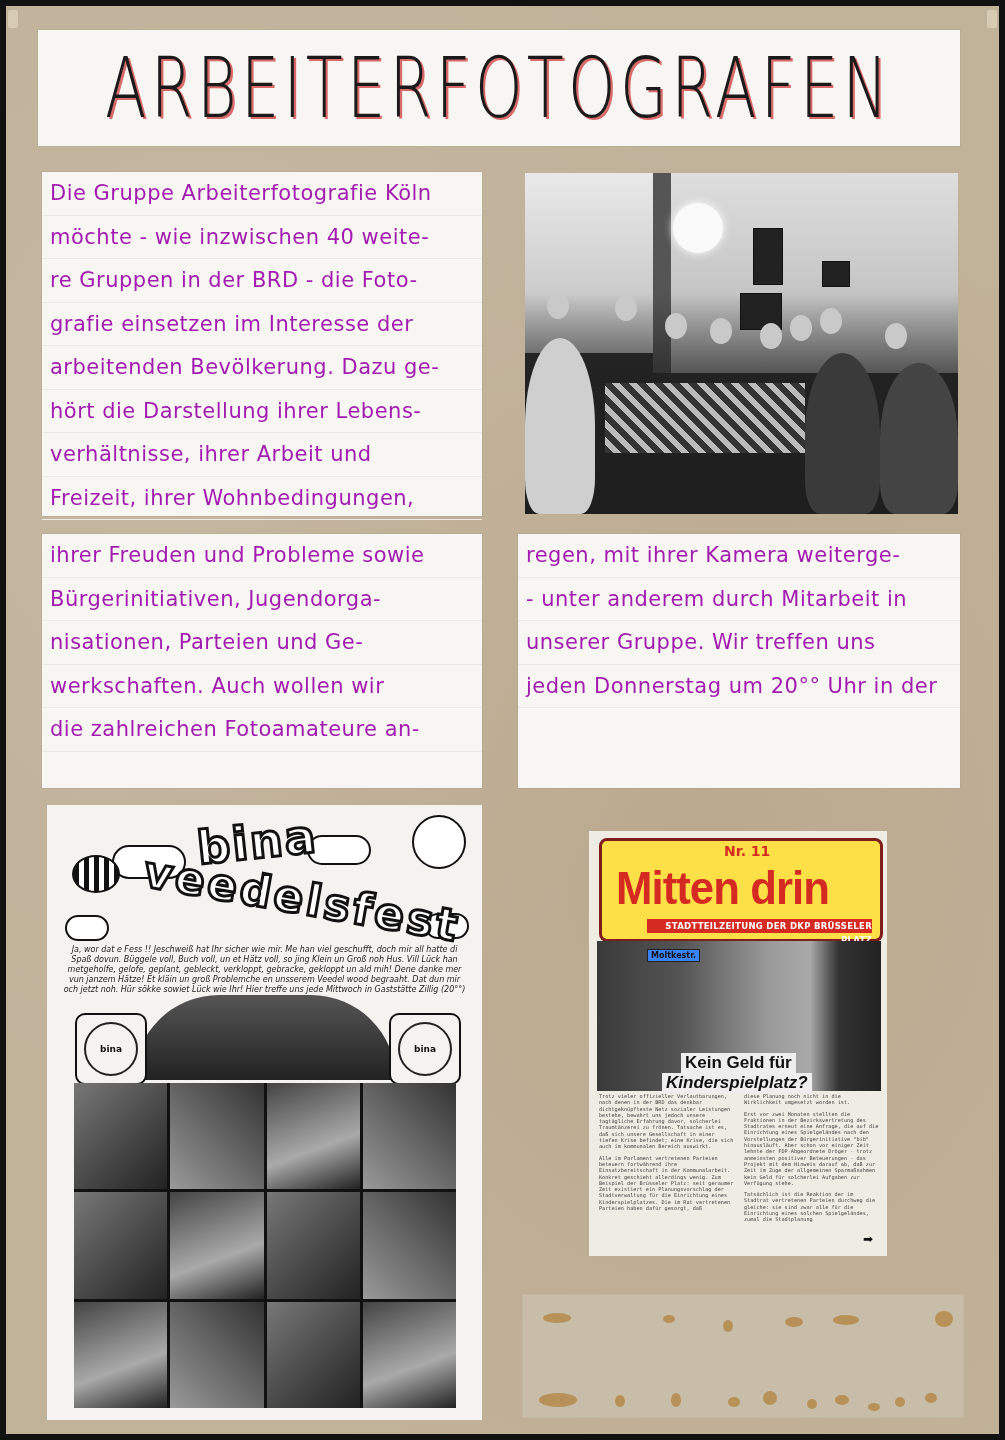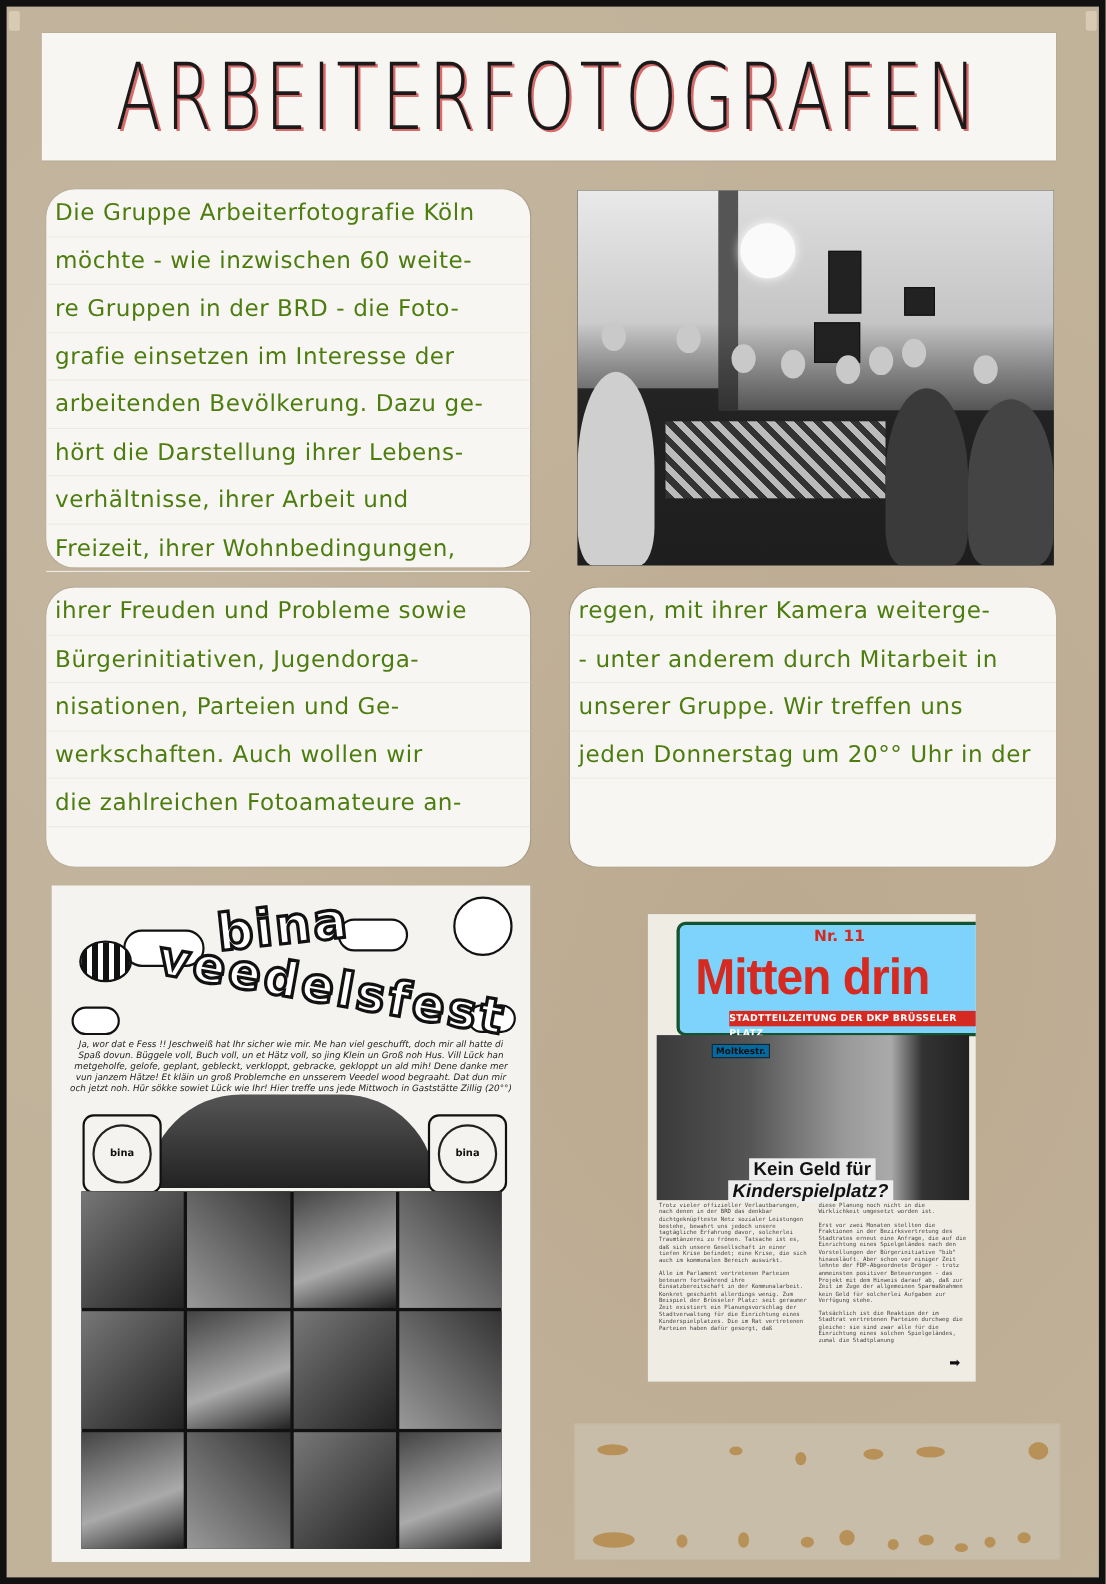--- a/index.html
+++ b/index.html
@@ -3,21 +3,21 @@
 <meta charset="utf-8">
 <style>
   html, body { margin:0; padding:0; }
   body { width:1005px; height:1440px; background:#111; position:relative; overflow:hidden; font-family:"DejaVu Sans", sans-serif; }
   .board { position:absolute; left:6px; top:6px; width:993px; height:1428px; background:#c1b29a;
     background-image: radial-gradient(ellipse at 70% 60%, rgba(150,120,80,0.15), transparent 60%), radial-gradient(ellipse at 20% 30%, rgba(255,255,255,0.06), transparent 50%); }
   .pin { position:absolute; width:10px; height:18px; background:#d8cbb4; border-radius:2px; }
   .card { position:absolute; background:#f7f6f2; box-shadow:0 0 1px rgba(0,0,0,0.2); }
   .title-card { left:32px; top:24px; width:922px; height:116px; display:flex; align-items:center; justify-content:center; }
   .title-text { font-family:"DejaVu Sans", sans-serif; font-weight:300; font-size:84px; letter-spacing:6px; color:#1a1a1a; transform:scaleX(0.72); white-space:nowrap; text-shadow:3px 2px 0 #d86a6a; font-stretch:condensed; }
-  .hand { font-family:"DejaVu Sans", sans-serif; font-size:21px; color:#4d7c0f; letter-spacing:0.5px;border-radius:26px; }
+  .hand { font-family:"DejaVu Sans", sans-serif; font-size:21px; color:#a21caf; letter-spacing:0.5px; }
   .text-card .line { height:42.5px; line-height:42.5px; padding-left:8px; border-bottom:1px solid #eceae4; white-space:nowrap; overflow:hidden; }
   .tc1 { left:36px; top:166px; width:440px; height:344px; }
   .tc2 { left:36px; top:528px; width:440px; height:254px; }
   .tc3 { left:512px; top:528px; width:442px; height:254px; }
   .photo { position:absolute; left:519px; top:167px; width:433px; height:341px; background:#2a2a2a; overflow:hidden; }
   .photo .win { position:absolute; left:0; top:0; width:130px; height:180px; background:linear-gradient(#e9e9e9,#bdbdbd); }
   .photo .wall { position:absolute; left:130px; top:0; right:0; height:200px; background:linear-gradient(#dedede,#b4b4b4); }
   .photo .lamp { position:absolute; left:148px; top:30px; width:50px; height:50px; border-radius:50%; background:#fafafa; box-shadow:0 0 10px #fff; }
   .photo .curtain { position:absolute; left:128px; top:0; width:18px; height:200px; background:#555; }
   .photo .poster { position:absolute; background:#222; border:1px solid #111; }
@@ -34,50 +34,50 @@
   .sun { position:absolute; left:365px; top:10px; width:50px; height:50px; border:2px solid #111; border-radius:50%; background:#fff; }
   .bee { position:absolute; left:25px; top:50px; width:44px; height:34px; border-radius:50%; background:repeating-linear-gradient(90deg,#111 0 5px,#fff 5px 10px); border:2px solid #111; }
   .crowd { position:absolute; left:87px; top:190px; width:262px; height:85px; background:linear-gradient(#555,#222); border-radius:130px 130px 0 0; }
   .logo-box { position:absolute; top:208px; width:68px; height:68px; background:#f4f3ef; border:2px solid #111; border-radius:10px; display:flex; align-items:center; justify-content:center; }
   .logo-circle { width:50px; height:50px; border:2px solid #222; border-radius:50%; font-size:9px; font-weight:bold; display:flex; align-items:center; justify-content:center; color:#111; }
   .grid-photos { position:absolute; left:27px; top:278px; width:382px; height:325px; display:grid; grid-template-columns:repeat(4,1fr); grid-template-rows:repeat(3,1fr); gap:3px; background:#111; }
   .grid-photos div { background:linear-gradient(135deg,#777,#222); }
   .grid-photos div:nth-child(2n) { background:linear-gradient(45deg,#999,#333); }
   .grid-photos div:nth-child(3n) { background:linear-gradient(160deg,#444,#aaa 60%,#222); }
   .news { position:absolute; left:583px; top:825px; width:298px; height:425px; background:#efece3; overflow:hidden; }
-  .mast { position:absolute; left:26px; top:7px; width:278px; height:98px; border:3px solid #14532d; border-radius:8px; background:#7dd3fc; }
+  .mast { position:absolute; left:10px; top:7px; width:278px; height:98px; border:3px solid #7f1d1d; border-radius:8px; background:#fde047; }
   .mast-title { position:absolute; left:14px; top:20px; font-family:"Liberation Sans", sans-serif; font-weight:bold; font-size:46px; color:#d42a22; letter-spacing:-1px; transform:scaleX(0.95); transform-origin:left; }
   .mast-nr { position:absolute; left:122px; top:2px; font-size:14px; font-weight:bold; color:#d42a22; }
-  .mast-band { position:absolute; left:45px; top:78px; width:225px; height:14px; background:#d42a22; color:#fff; font-size:8.5px; font-weight:bold; line-height:14px; text-align:left; letter-spacing:0.3px; }
+  .mast-band { position:absolute; left:45px; top:78px; width:225px; height:14px; background:#d42a22; color:#fff; font-size:8.5px; font-weight:bold; line-height:14px; text-align:right; letter-spacing:0.3px; }
   .news-photo { position:absolute; left:8px; top:110px; width:284px; height:150px; background:linear-gradient(90deg,#3a3a3a 0%,#555 30%,#999 60%,#aaa 75%,#333 85%,#222 100%); }
   .headline { position:absolute; background:#eee; color:#111; font-family:"Liberation Sans", sans-serif; font-weight:bold; padding:0 4px; }
   .h1 { left:92px; top:222px; font-size:17px; height:20px; line-height:20px; }
   .h2 { left:73px; top:242px; font-size:17px; height:20px; line-height:20px;font-style:italic; }
-  .street-sign { position:absolute; left:58px; top:118px; background:#0369a1; border:1px solid #222; font-size:8px; font-weight:bold; padding:1px 3px; color:#111; }
+  .street-sign { position:absolute; left:58px; top:118px; background:#3b82f6; border:1px solid #222; font-size:8px; font-weight:bold; padding:1px 3px; color:#111; }
   .news-cols { position:absolute; left:10px; top:262px; width:280px; display:flex; gap:10px; font-family:"DejaVu Sans Mono", monospace; font-size:5.2px; line-height:6.3px; color:#444; }
   .news-cols .col { width:135px; }
   .news-cols p { margin:0 0 5px 0; }
   .arrow { position:absolute; right:14px; bottom:10px; font-size:12px; color:#111; }
   .stain { position:absolute; left:516px; top:1288px; width:440px; height:122px; background:#c8bda9; border:1px solid #c4b7a0; }
   .spot { position:absolute; background:#b48a4a; border-radius:50%; opacity:0.85; }
 </style>
 </head>
 <body>
 
 <div class="board">
   <div class="pin" style="left:2px;top:4px;"></div>
   <div class="pin" style="right:2px;top:4px;"></div>
 
   <div class="card title-card">
     <div class="title-text">ARBEITERFOTOGRAFEN</div>
   </div>
 
   <div class="card text-card tc1 hand">
     <div class="line">Die Gruppe Arbeiterfotografie Köln</div>
-    <div class="line">möchte - wie inzwischen 60 weite-</div>
+    <div class="line">möchte - wie inzwischen 40 weite-</div>
     <div class="line">re Gruppen in der BRD - die Foto-</div>
     <div class="line">grafie einsetzen im Interesse der</div>
     <div class="line">arbeitenden Bevölkerung. Dazu ge-</div>
     <div class="line">hört die Darstellung ihrer Lebens-</div>
     <div class="line">verhältnisse, ihrer Arbeit und</div>
     <div class="line">Freizeit, ihrer Wohnbedingungen,</div>
   </div>
 
   <div class="photo">
     <div class="win"></div>

